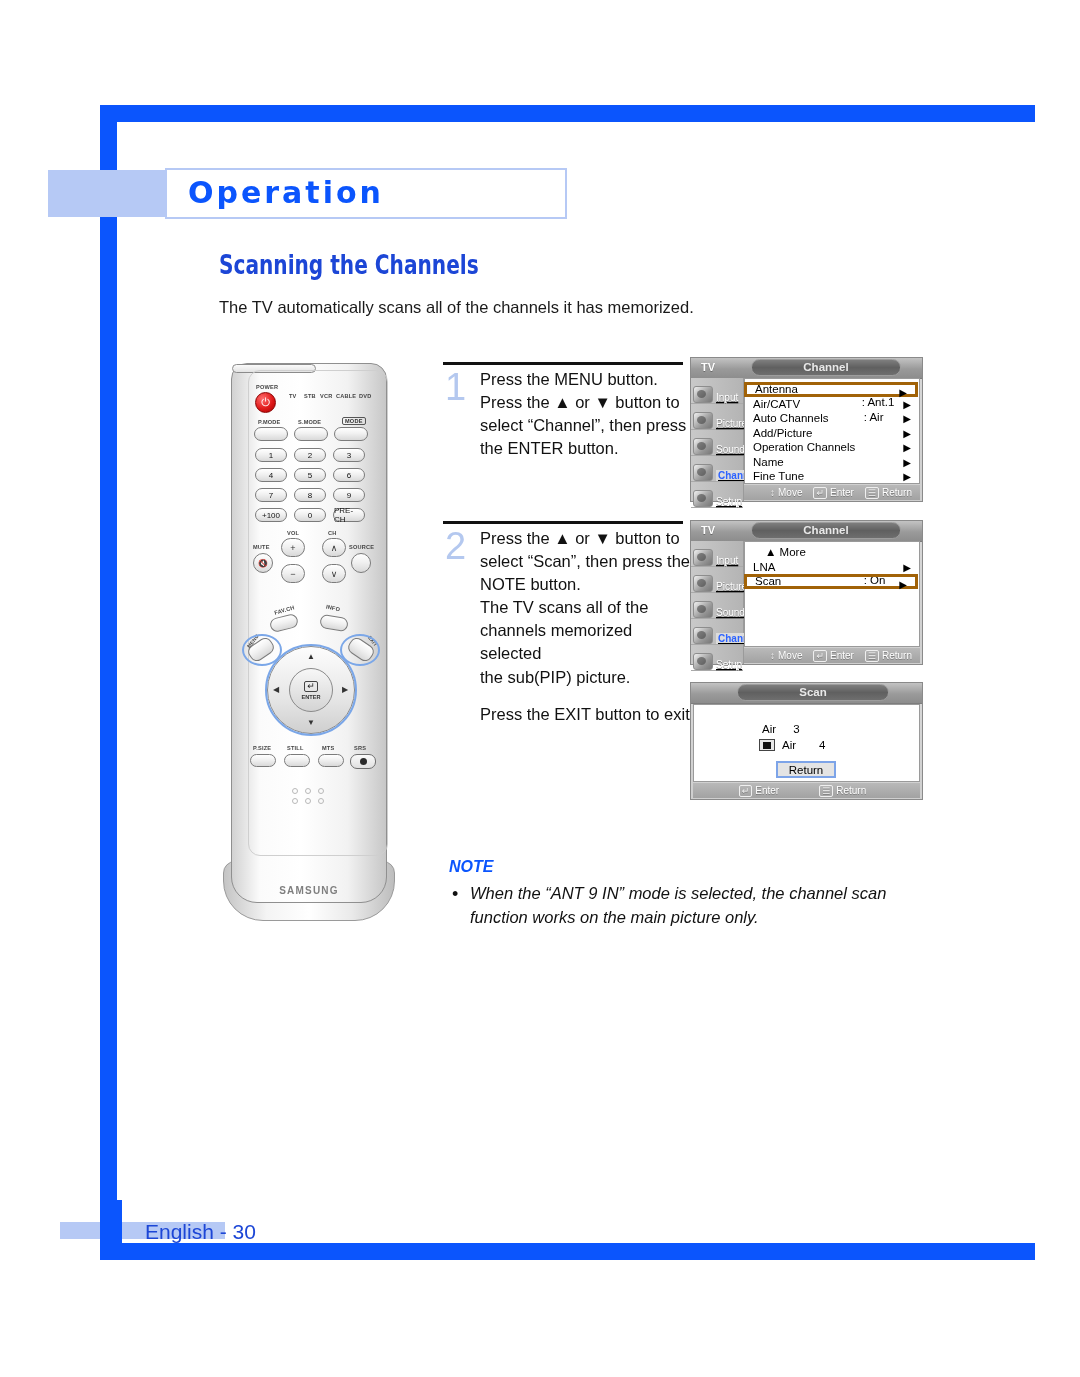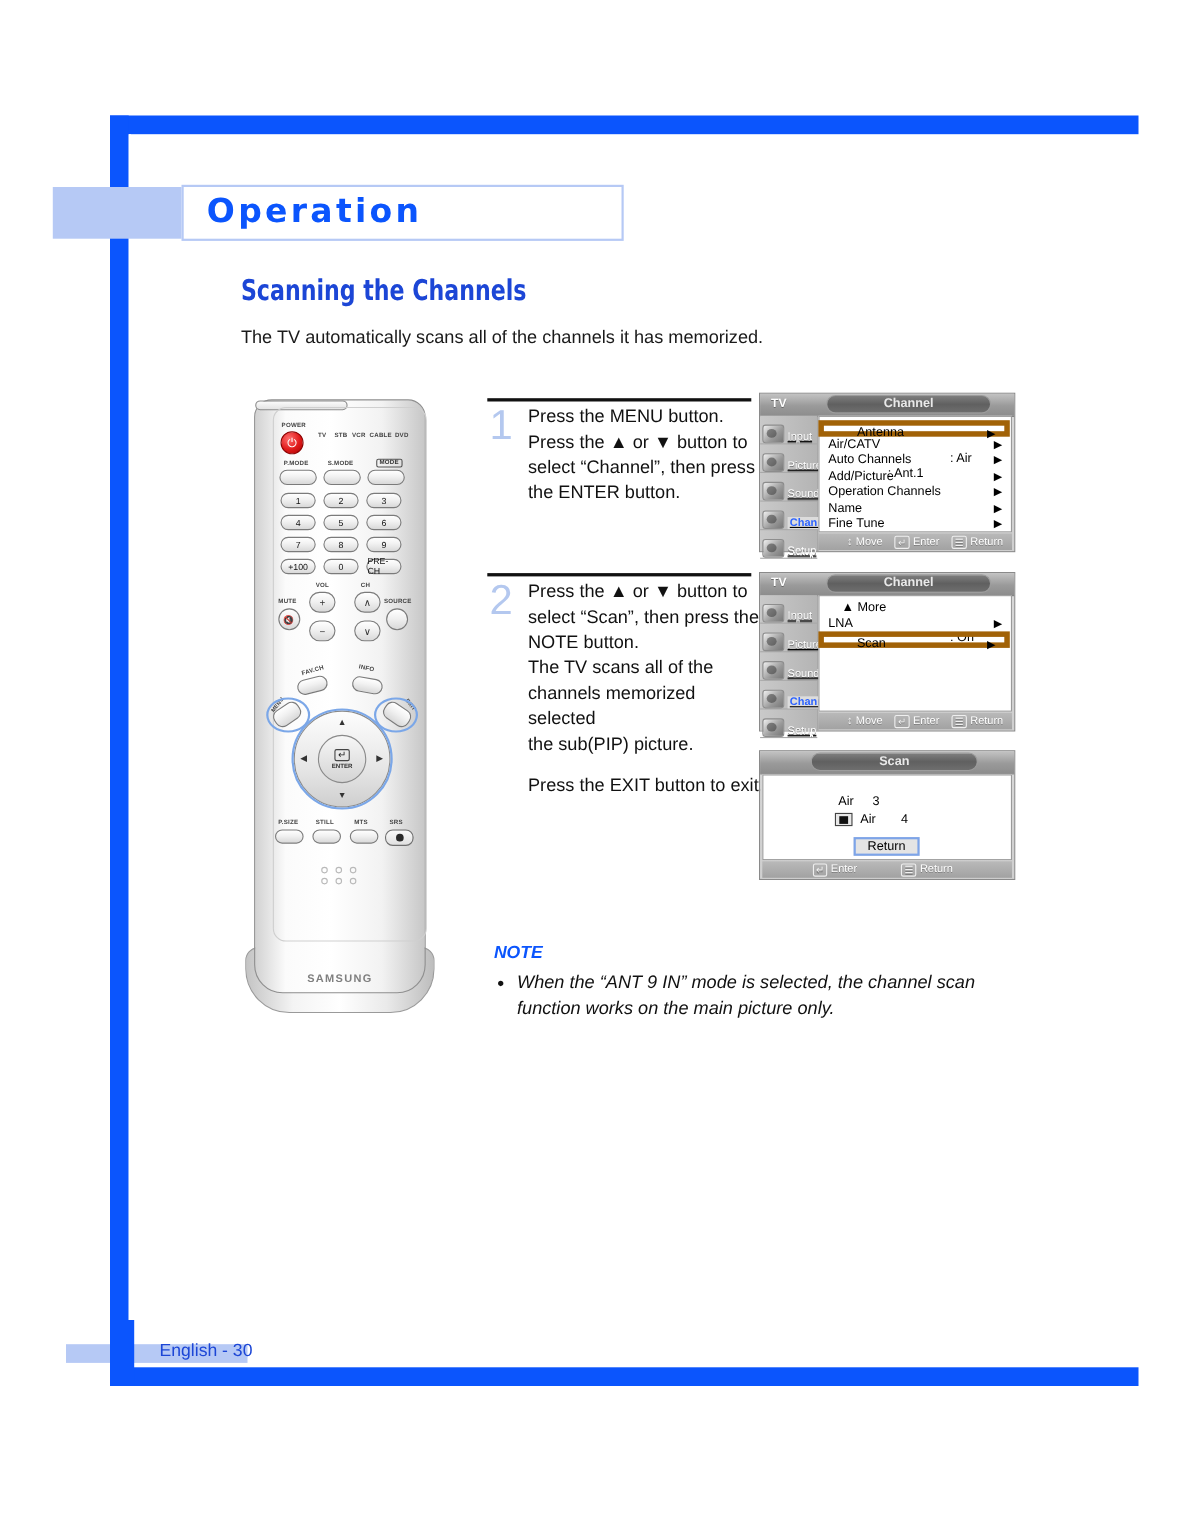--- a/index.html
+++ b/index.html
@@ -117,21 +117,21 @@
   .footer-lightbar {
     position: absolute; left: 60px; top: 1222px;
     width: 165px; height: 17px; background: #b6c9f5;
   }
   .footer-bluebox {
     position: absolute; left: 100px; top: 1200px;
     width: 22px; height: 60px; background: #0b55fd;
   }
   .footer-text {
     position: absolute; left: 145px; top: 1220px;
-    font-size: 16px; color: #1c46d6;
+    font-size: 21px; color: #1c46d6;
     font-family: "Liberation Sans", sans-serif;
   }
 
   
   .osd {
     position: absolute;
     background: linear-gradient(180deg,#d8d8d8 0%,#cfcfcf 100%);
     border: 1px solid #8a8a8a;
     box-sizing: border-box;
     font-family: "Liberation Sans", sans-serif;
@@ -209,25 +209,24 @@
     padding-left: 8px;
     font-size: 11.5px; color: #000;
   }
   .osd-row .r-label { width: 112px; white-space: nowrap; }
   .osd-row .r-value { width: 56px; white-space: nowrap; margin-top: 26px; }
   .osd-row .r-arrow {
     position: absolute; right: 8px; top: 1px;
     font-size: 10px; color: #000; line-height: 13px;
   }
   .osd-row.selected {
-    border: 5px solid #a16207;
+    border: 3px solid #a16207;
     box-sizing: border-box;
     margin-left: -1px;
     margin-right: 1px;
-    flex-direction: column;
   }
   .osd-row.more { padding-left: 20px; }
   .osd-statusbar {
     position: absolute; left: 53px; right: 2px; bottom: 1px;
     height: 15px;
     background: linear-gradient(180deg,#b9b9b9 0%,#a2a2a2 100%);
     display: flex; align-items: center; justify-content: flex-end;
     gap: 11px;
     padding-right: 8px;
     font-size: 10px; color: #ffffff;

